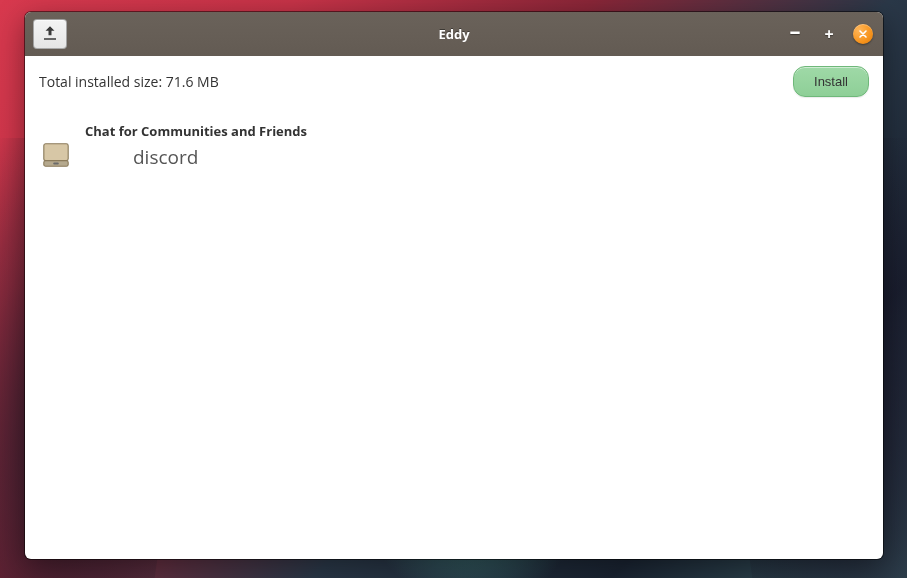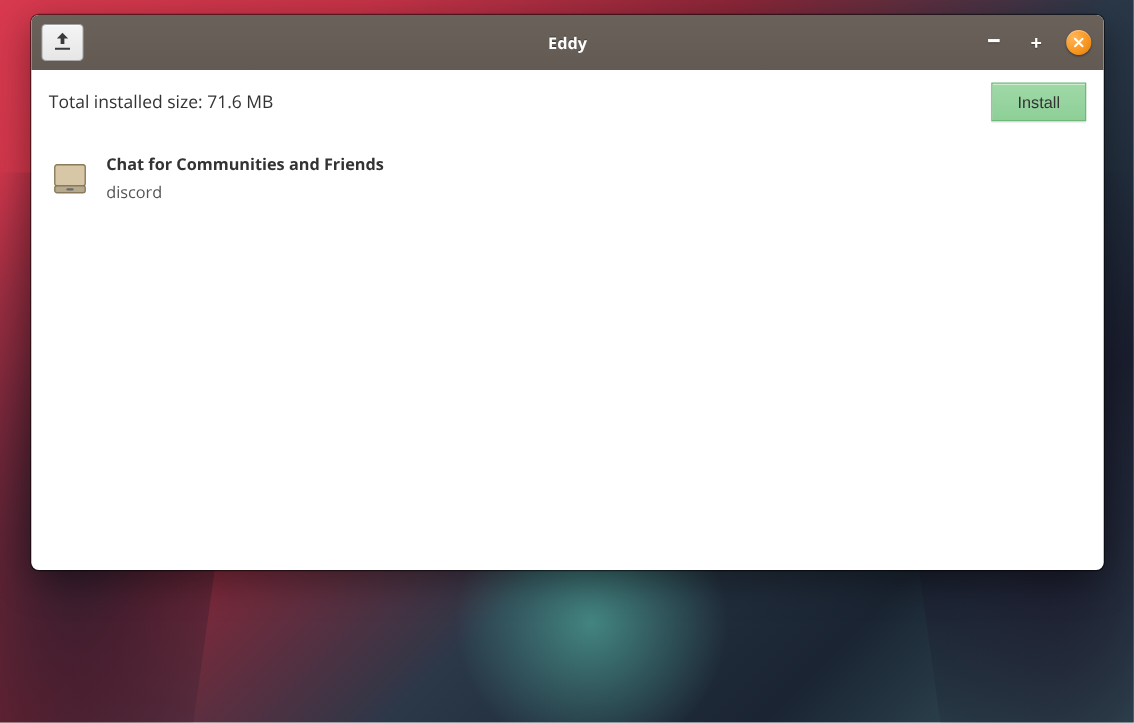--- a/index.html
+++ b/index.html
@@ -33,21 +33,21 @@
       position: absolute;
       bottom: -30px; left: 40%;
       width: 220px; height: 220px;
       background: radial-gradient(circle, rgba(90,200,180,0.55) 0%, rgba(90,200,180,0) 70%);
       z-index: 0;
     }
 
     .window {
       position: absolute;
       left: 25px; top: 12px;
-      width: 858px; height: 444px;
+      width: 858px; height: 547px;
       background: #fff;
       border-radius: 6px;
       overflow: hidden;
       box-shadow: 0 8px 30px rgba(0,0,0,0.4), 0 0 0 1px rgba(0,0,0,0.5);
       z-index: 10;
       display: flex;
       flex-direction: column;
     }
 
     .titlebar {
@@ -122,55 +122,56 @@
       color: #333;
       font-size: 14px;
     }
     .install-button {
       margin-left: auto;
       padding: 7px 20px;
       font-size: 13px;
       color: #333;
       background: linear-gradient(180deg, #9fd9a7 0%, #8ecf97 100%);
       border: 1px solid #6fb87a;
-      border-radius: 0;
+      border-radius: 12px;
       box-shadow: inset 0 1px 0 rgba(255,255,255,0.5), 0 1px 1px rgba(0,0,0,0.08);
       cursor: pointer;
     }
 
     .content {
       flex: 1 1 auto;
       padding: 10px 14px;
       overflow: auto;
     }
     .pkg-row {
       display: flex;
-      align-items: center;
+      align-items: flex-end;
       gap: 14px;
       padding: 6px 2px;
     }
     .pkg-icon {
       width: 30px; height: 30px;
       flex: 0 0 auto;
       margin-top: 2px;
     }
     .pkg-icon svg { width: 30px; height: 30px; }
     .pkg-text {
       display: flex;
       flex-direction: column;
       gap: 4px;
     }
     .pkg-title {
       font-weight: 700;
       font-size: 13px;
       color: #333;
     }
     .pkg-sub {
-      font-size: 13px;
+      font-size: 19px;
       color: #555;
+      margin-left: 48px;
     }
   </style>
 </head>
 <body>
 
 <div class="bg-accent"></div>
 
 <div class="window">
 
   <div class="titlebar">

